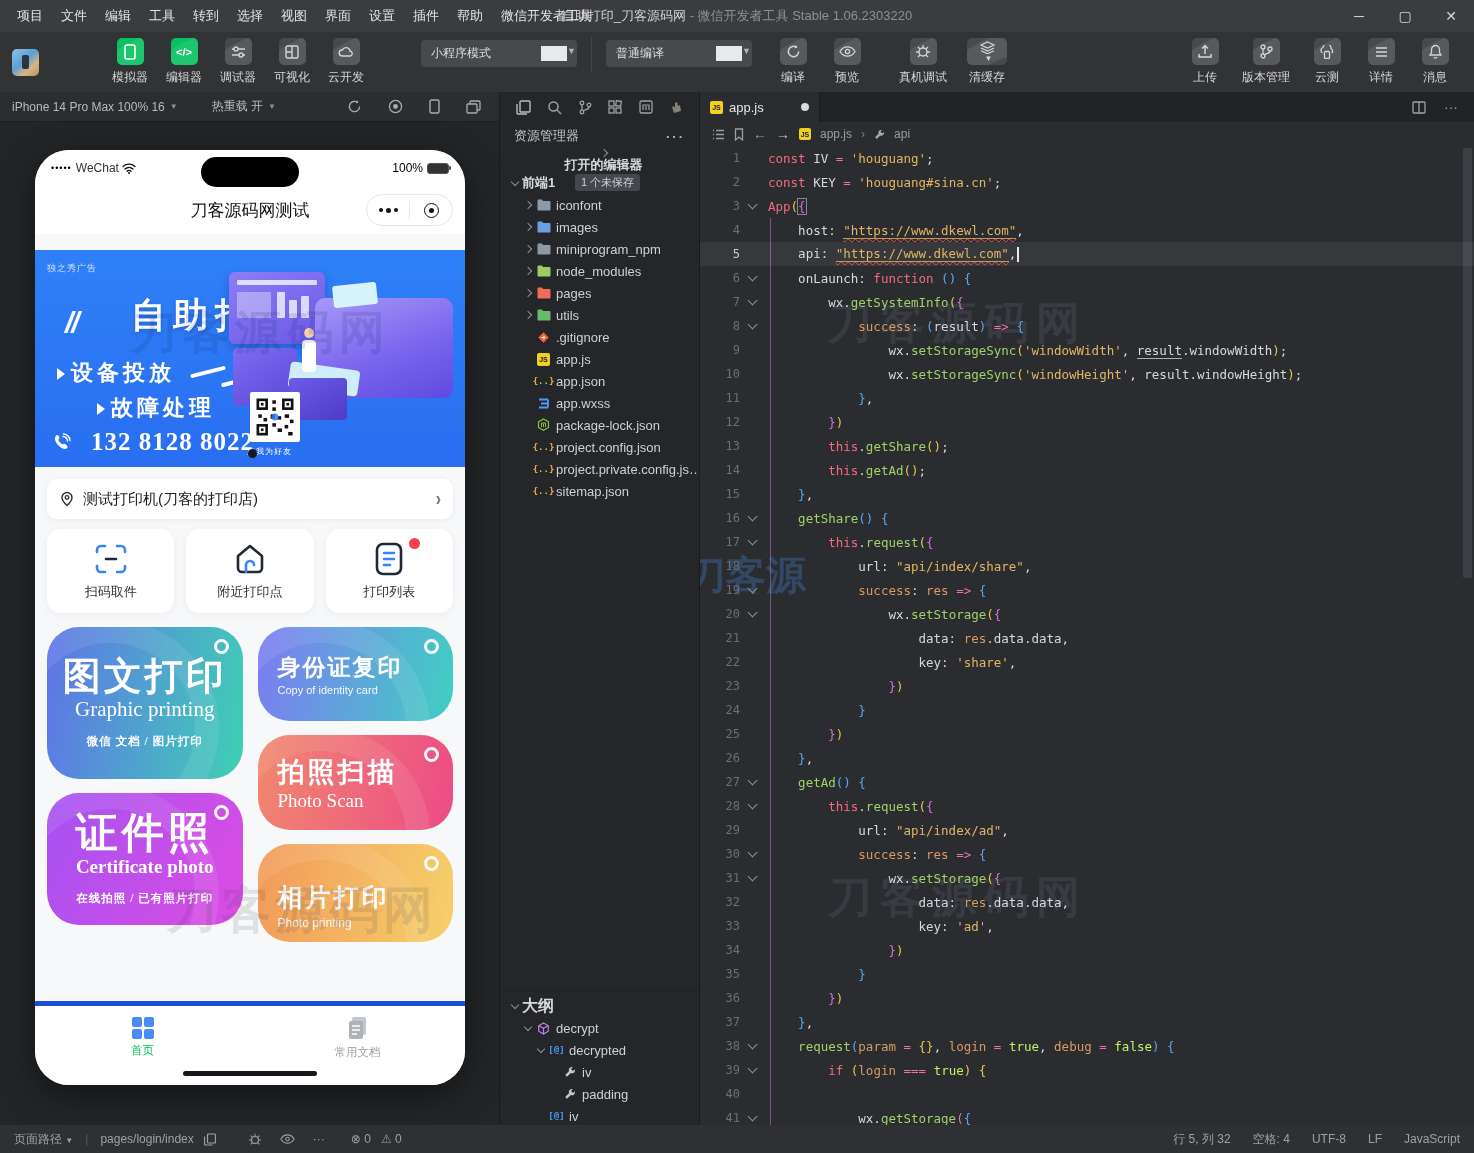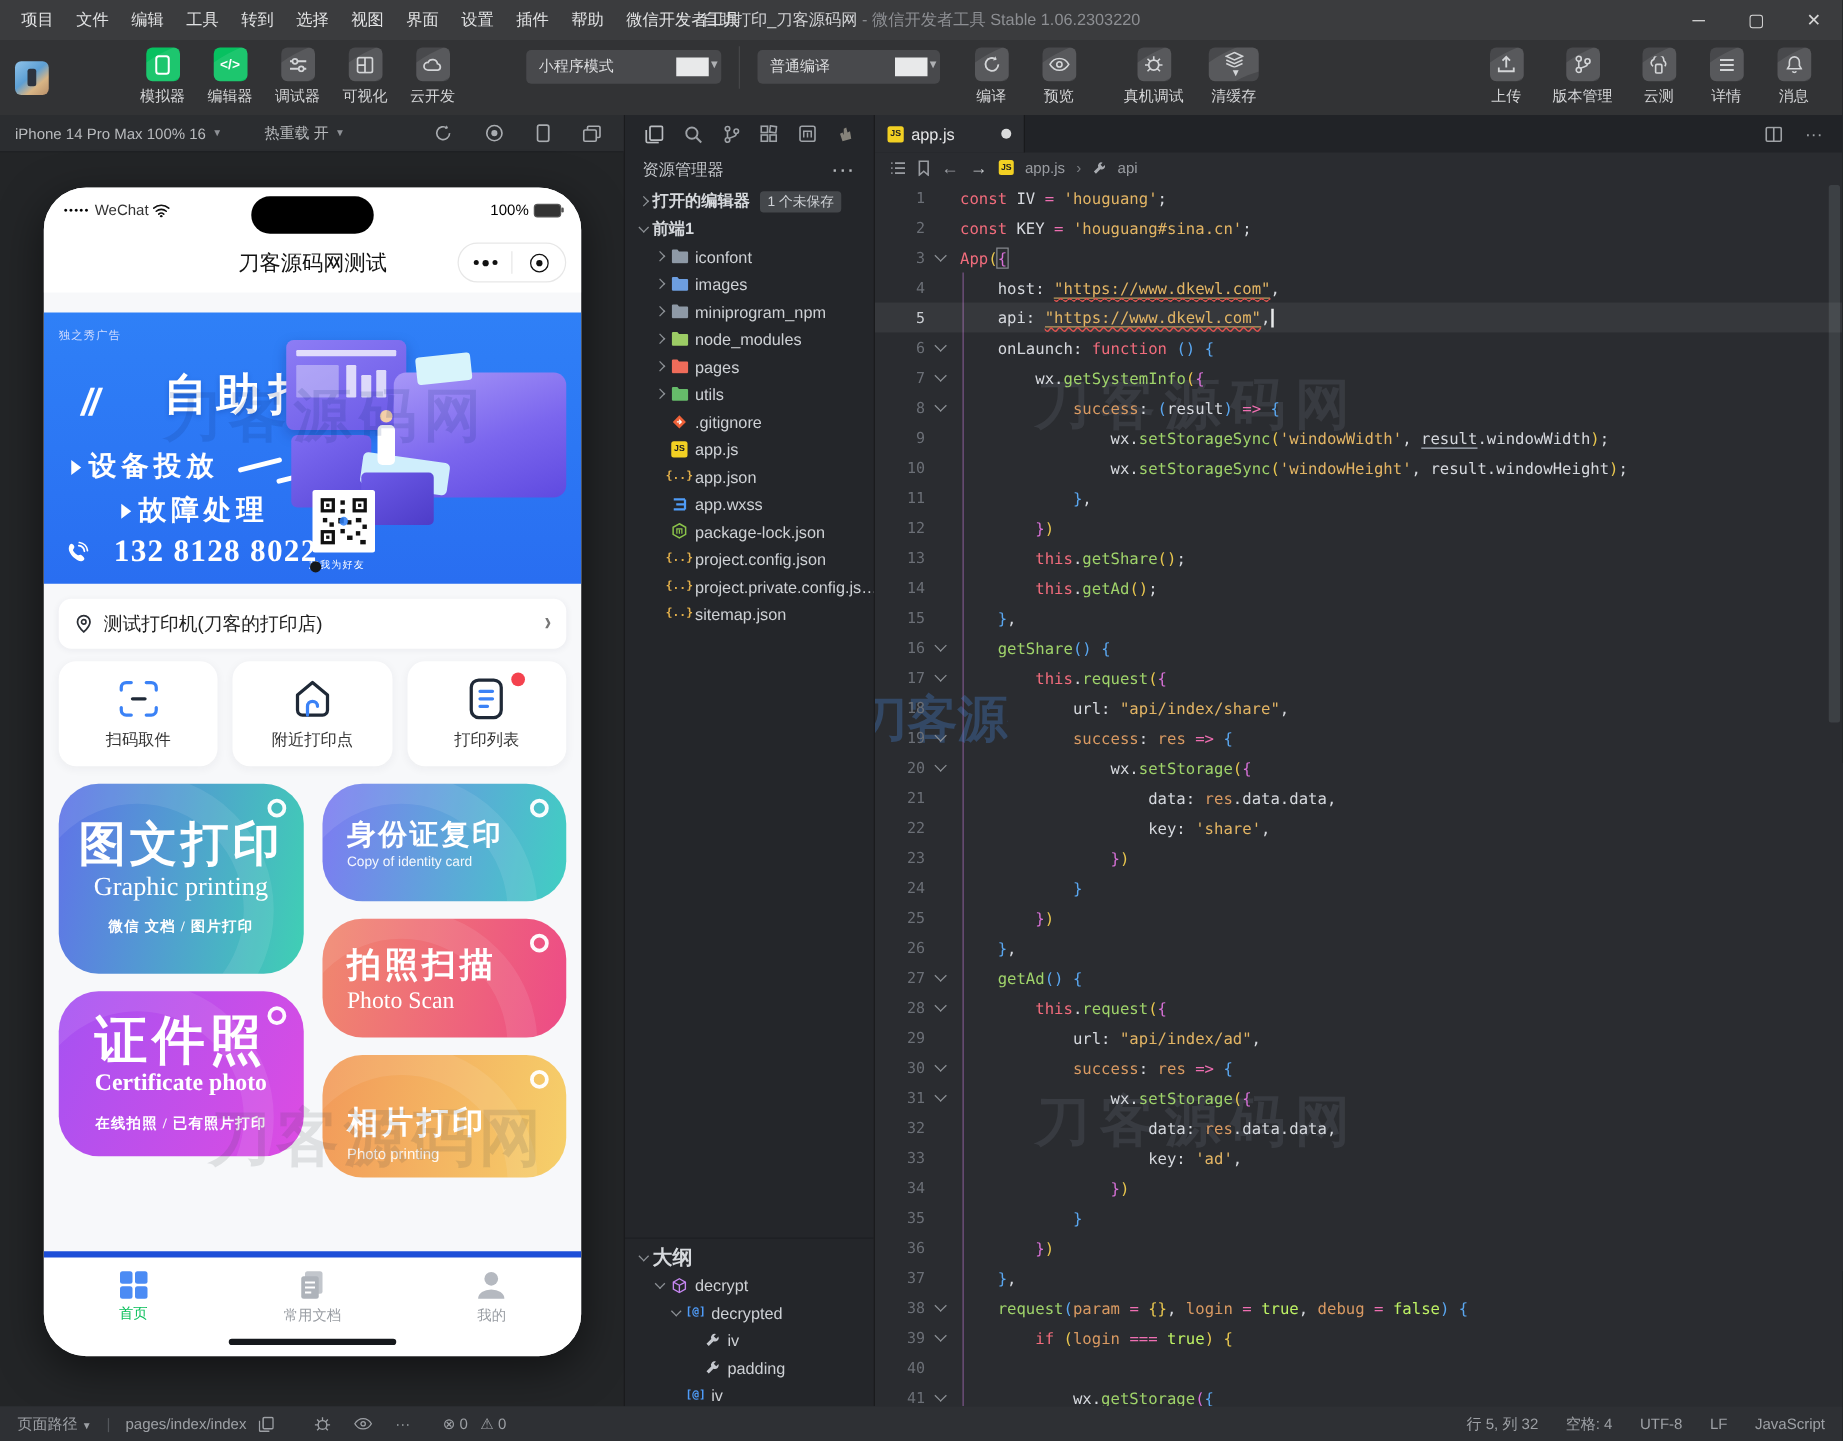--- a/index.html
+++ b/index.html
@@ -570,27 +570,20 @@
           <span class="lbl">首页</span>
         </div>
         <div class="tb-item">
           <svg width="24" height="26" viewBox="0 0 24 26">
               <rect x="6" y="2" width="14" height="18" rx="2" fill="#c2c6cc"></rect>
               <rect x="3" y="6" width="14" height="18" rx="2" fill="#aeb3ba"></rect>
               <path d="M6 11h8M6 15h8M6 19h5" stroke="#fff" stroke-width="1.6"></path>
             </svg>
           <span class="lbl">常用文档</span>
         </div>
-        <div class="tb-item">
-          <svg width="26" height="26" viewBox="0 0 26 26">
-              <circle cx="13" cy="8" r="5.5" fill="#b5b9c0"></circle>
-              <path d="M2.5 24a10.5 7.5 0 0 1 21 0z" fill="#b5b9c0"></path>
-            </svg>
-          <span class="lbl">我的</span>
-        </div>
       </div>
       <div class="homebar"></div>
     </div>
   </div>
 </div>
 
 <div class="explorer">
   <div class="exp-strip">
     <span class="ic-btn">
         <svg width="15" height="15" viewBox="0 0 15 15">
@@ -630,21 +623,21 @@
         <svg width="14" height="14" viewBox="0 0 14 14">
           <path d="M5 13L3 7l2-1 1 2V3l2-1 1 4 2-1 1 6z" fill="#85827a"></path>
         </svg>
       </span>
   </div>
   <div class="exp-header">
     <span>资源管理器</span>
     <span class="exp-more">···</span>
   </div>
   <div class="tree" id="file-tree">
-      <div class="trow bold" style="padding-left: 8px;">
+      <div class="trow bold" style="padding-left: 8px; flex-direction: column;">
         <span class="arrow">
           <span class="chev-r"></span>
         </span>
         <span>打开的编辑器</span>
         <span class="badge">1 个未保存</span>
       </div>
       <div class="trow bold" style="padding-left: 8px;">
         <span class="arrow">
           <span class="chev-d"></span>
         </span>
@@ -925,21 +918,21 @@
       <div class="cl"><span class="ln">38</span><span class="fold"><span class="fchev"></span></span><span class="ct">    <span class="fn">request</span><span class="br" style="color:#5aa7f0">(</span><span class="arg">param</span> <span class="op">=</span> <span class="br" style="color:#e8c64e">{</span><span class="br" style="color:#e8c64e">}</span>, <span class="arg">login</span> <span class="op">=</span> <span class="bool">true</span>, <span class="arg">debug</span> <span class="op">=</span> <span class="bool">false</span><span class="br" style="color:#5aa7f0">)</span> <span class="br" style="color:#5aa7f0">{</span></span></div>
       <div class="cl"><span class="ln">39</span><span class="fold"><span class="fchev"></span></span><span class="ct">        <span class="kw">if</span> <span class="br" style="color:#e8c64e">(</span><span class="arg">login</span> <span class="op">===</span> <span class="bool">true</span><span class="br" style="color:#e8c64e">)</span> <span class="br" style="color:#e8c64e">{</span></span></div>
       <div class="cl"><span class="ln">40</span><span class="fold"></span><span class="ct"></span></div>
       <div class="cl"><span class="ln">41</span><span class="fold"><span class="fchev"></span></span><span class="ct">            wx.<span class="fn">getStorage</span><span class="br" style="color:#d670d6">(</span><span class="br" style="color:#5aa7f0">{</span></span></div>
     </div>
 </div>
 
 <div class="statusbar">
   <span><span>页面路径</span> <span style="font-size:8px">▼</span></span>
   <span class="sb-sep">|</span>
-  <span>pages/index/index</span>
+  <span>pages/login/index</span>
   <span class="ic-btn">
       <svg width="12" height="13" viewBox="0 0 12 13">
         <rect x="3.5" y="1" width="8" height="9" rx="1" fill="none" stroke="#9da0a5" stroke-width="1.2"></rect>
         <path d="M8.5 12H1.5a1 1 0 0 1-1-1V3.5" fill="none" stroke="#9da0a5" stroke-width="1.2"></path>
       </svg>
     </span>
   <div class="sb-icons">
     <span class="ic-btn">
         <svg width="14" height="13" viewBox="0 0 16 15">
           <circle cx="8" cy="8" r="4" fill="none" stroke="#9da0a5" stroke-width="1.3"></circle>

